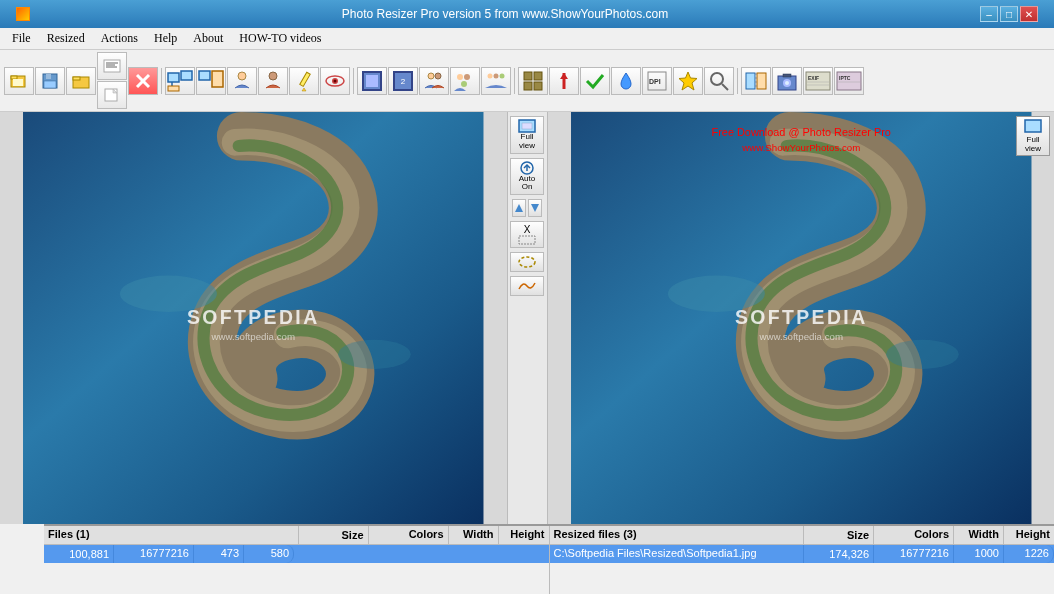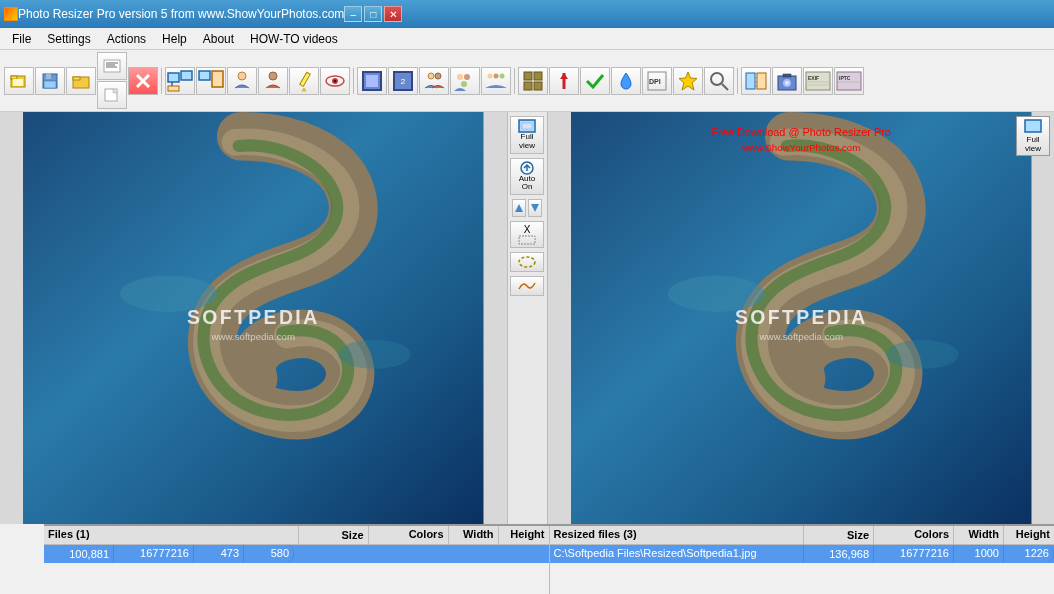--- a/index.html
+++ b/index.html
@@ -3,25 +3,25 @@
   <meta charset="utf-8">
   <style>
     * { box-sizing: border-box; margin: 0; padding: 0; }
     body { font-family: 'Segoe UI', Tahoma, Arial, sans-serif; font-size: 12px; background: #f0f0f0; overflow: hidden; }
     
     
     #titlebar {
       background: linear-gradient(to bottom, #4a9fd4, #2a7ab8);
       color: white;
       text-align: center;
-      padding: 4px 4px;
+      padding: 4px 16px;
       font-size: 12px;
       display: flex;
       align-items: center;
-      justify-content: flex-start;
+      justify-content: space-between;
       height: 28px;
     }
     #titlebar .win-controls { display: flex; gap: 2px; }
     .win-btn {
       width: 18px; height: 16px; border: 1px solid rgba(255,255,255,0.5);
       background: linear-gradient(to bottom, #5bb0e0, #3a90c0);
       color: white; font-size: 10px; cursor: pointer;
       display: flex; align-items: center; justify-content: center;
     }
     .win-btn.close { background: linear-gradient(to bottom, #e05050, #c03030); }
@@ -32,20 +32,21 @@
       border-bottom: 1px solid #ccc;
       display: flex;
       align-items: center;
       padding: 2px 4px;
       height: 22px;
     }
     .menu-item {
       padding: 2px 8px;
       cursor: pointer;
       font-size: 12px;
+      font-family: Liberation Serif, serif;
     }
 
     
     #toolbar {
       background: #f0f0f0;
       border-bottom: 1px solid #ccc;
       display: flex;
       align-items: center;
       padding: 2px 4px;
       gap: 1px;
@@ -204,21 +205,21 @@
   <span>Photo Resizer Pro version 5 from www.ShowYourPhotos.com</span>
   <div class="win-controls">
     <div class="win-btn">–</div>
     <div class="win-btn">□</div>
     <div class="win-btn close">✕</div>
   </div>
 </div>
 
 <div id="menubar">
   <span class="menu-item">File</span>
-  <span class="menu-item">Settings</span>
+  <span class="menu-item">Resized</span>
   <span class="menu-item">Actions</span>
   <span class="menu-item">Help</span>
   <span class="menu-item">About</span>
   <span class="menu-item">HOW-TO videos</span>
 </div>
 
 <div id="toolbar">
 
   <div class="toolbar-group">
     <div class="tb-btn">
@@ -569,20 +570,20 @@
   <div class="file-pane" style="border-right:none;">
     <div class="file-pane-header">
       <div class="col-filename">Resized files (3)</div>
       <div class="col-size">Size</div>
       <div class="col-colors">Colors</div>
       <div class="col-width">Width</div>
       <div class="col-height">Height</div>
     </div>
     <div class="file-row">
       <div class="col-filename">C:\Softpedia Files\Resized\Softpedia1.jpg</div>
-      <div class="col-size">136,968</div>
+      <div class="col-size">174,326</div>
       <div class="col-colors">16777216</div>
       <div class="col-width">1000</div>
       <div class="col-height">1226</div>
     </div>
     <div class="empty-rows"></div>
   </div>
 </div>
 
 </body></html>

